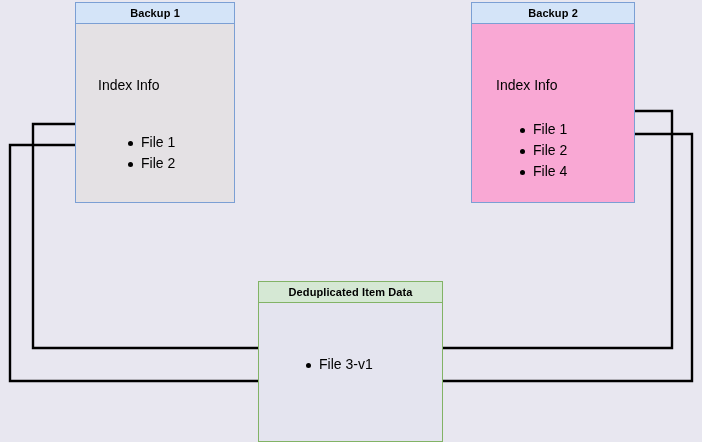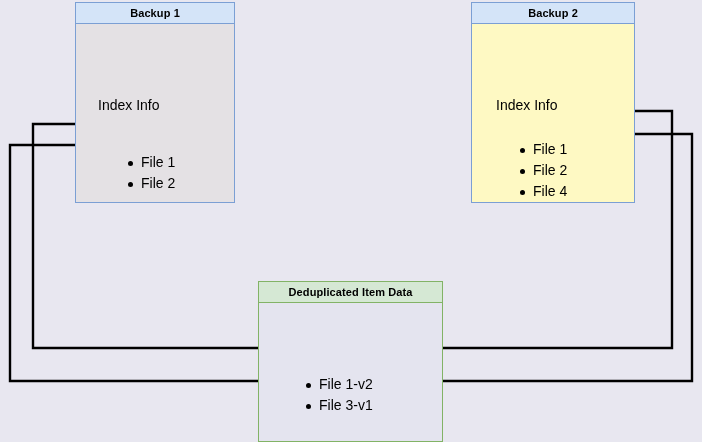--- a/index.html
+++ b/index.html
@@ -27,47 +27,47 @@
     height: 442px;
     pointer-events: none;
   }
   .node {
     position: absolute;
     box-sizing: border-box;
     border: 1px solid #7b9fd4;
     background: #e4e1e4;
     display: flex;
     flex-direction: column;
+    gap: 16px;
   }
   .node.green {
     border: 1px solid #82b366;
     background: #e4e4ef;
   }
   .node.lavender {
-    background: #fef9c3;
+    background: #f9a8d4;
   }
   .node-header {
     height: 20px;
     line-height: 20px;
     background: #d4e4f8;
     border-bottom: 1px solid #7b9fd4;
     text-align: center;
     font-size: 11px;
     font-weight: bold;
     color: #000000;
     letter-spacing: 0.1px;
   }
   .node.green .node-header {
     background: #d5e8d4;
     border-bottom: 1px solid #82b366;
   }
   .node-body {
     position: relative;
     flex: 1;
-    margin-top: 36px;
   }
   .index-label {
     position: absolute;
     font-size: 14px;
     color: #000;
     white-space: nowrap;
   }
   ul.file-list {
     position: absolute;
     margin: 0;
@@ -137,19 +137,18 @@
         <li>File 2</li>
         <li>File 4</li>
       </ul>
     </div>
   </div>
 
   <div class="node green" style="left:258px; top:281px; width:185px; height:161px;">
     <div class="node-header">Deduplicated Item Data</div>
     <div class="node-body">
       <ul class="file-list" style="left:44px; top:35px;">
-        <li>File 1-v2</li>
         <li>File 3-v1</li>
       </ul>
     </div>
   </div>
 
 </div>
 
 </body></html>

